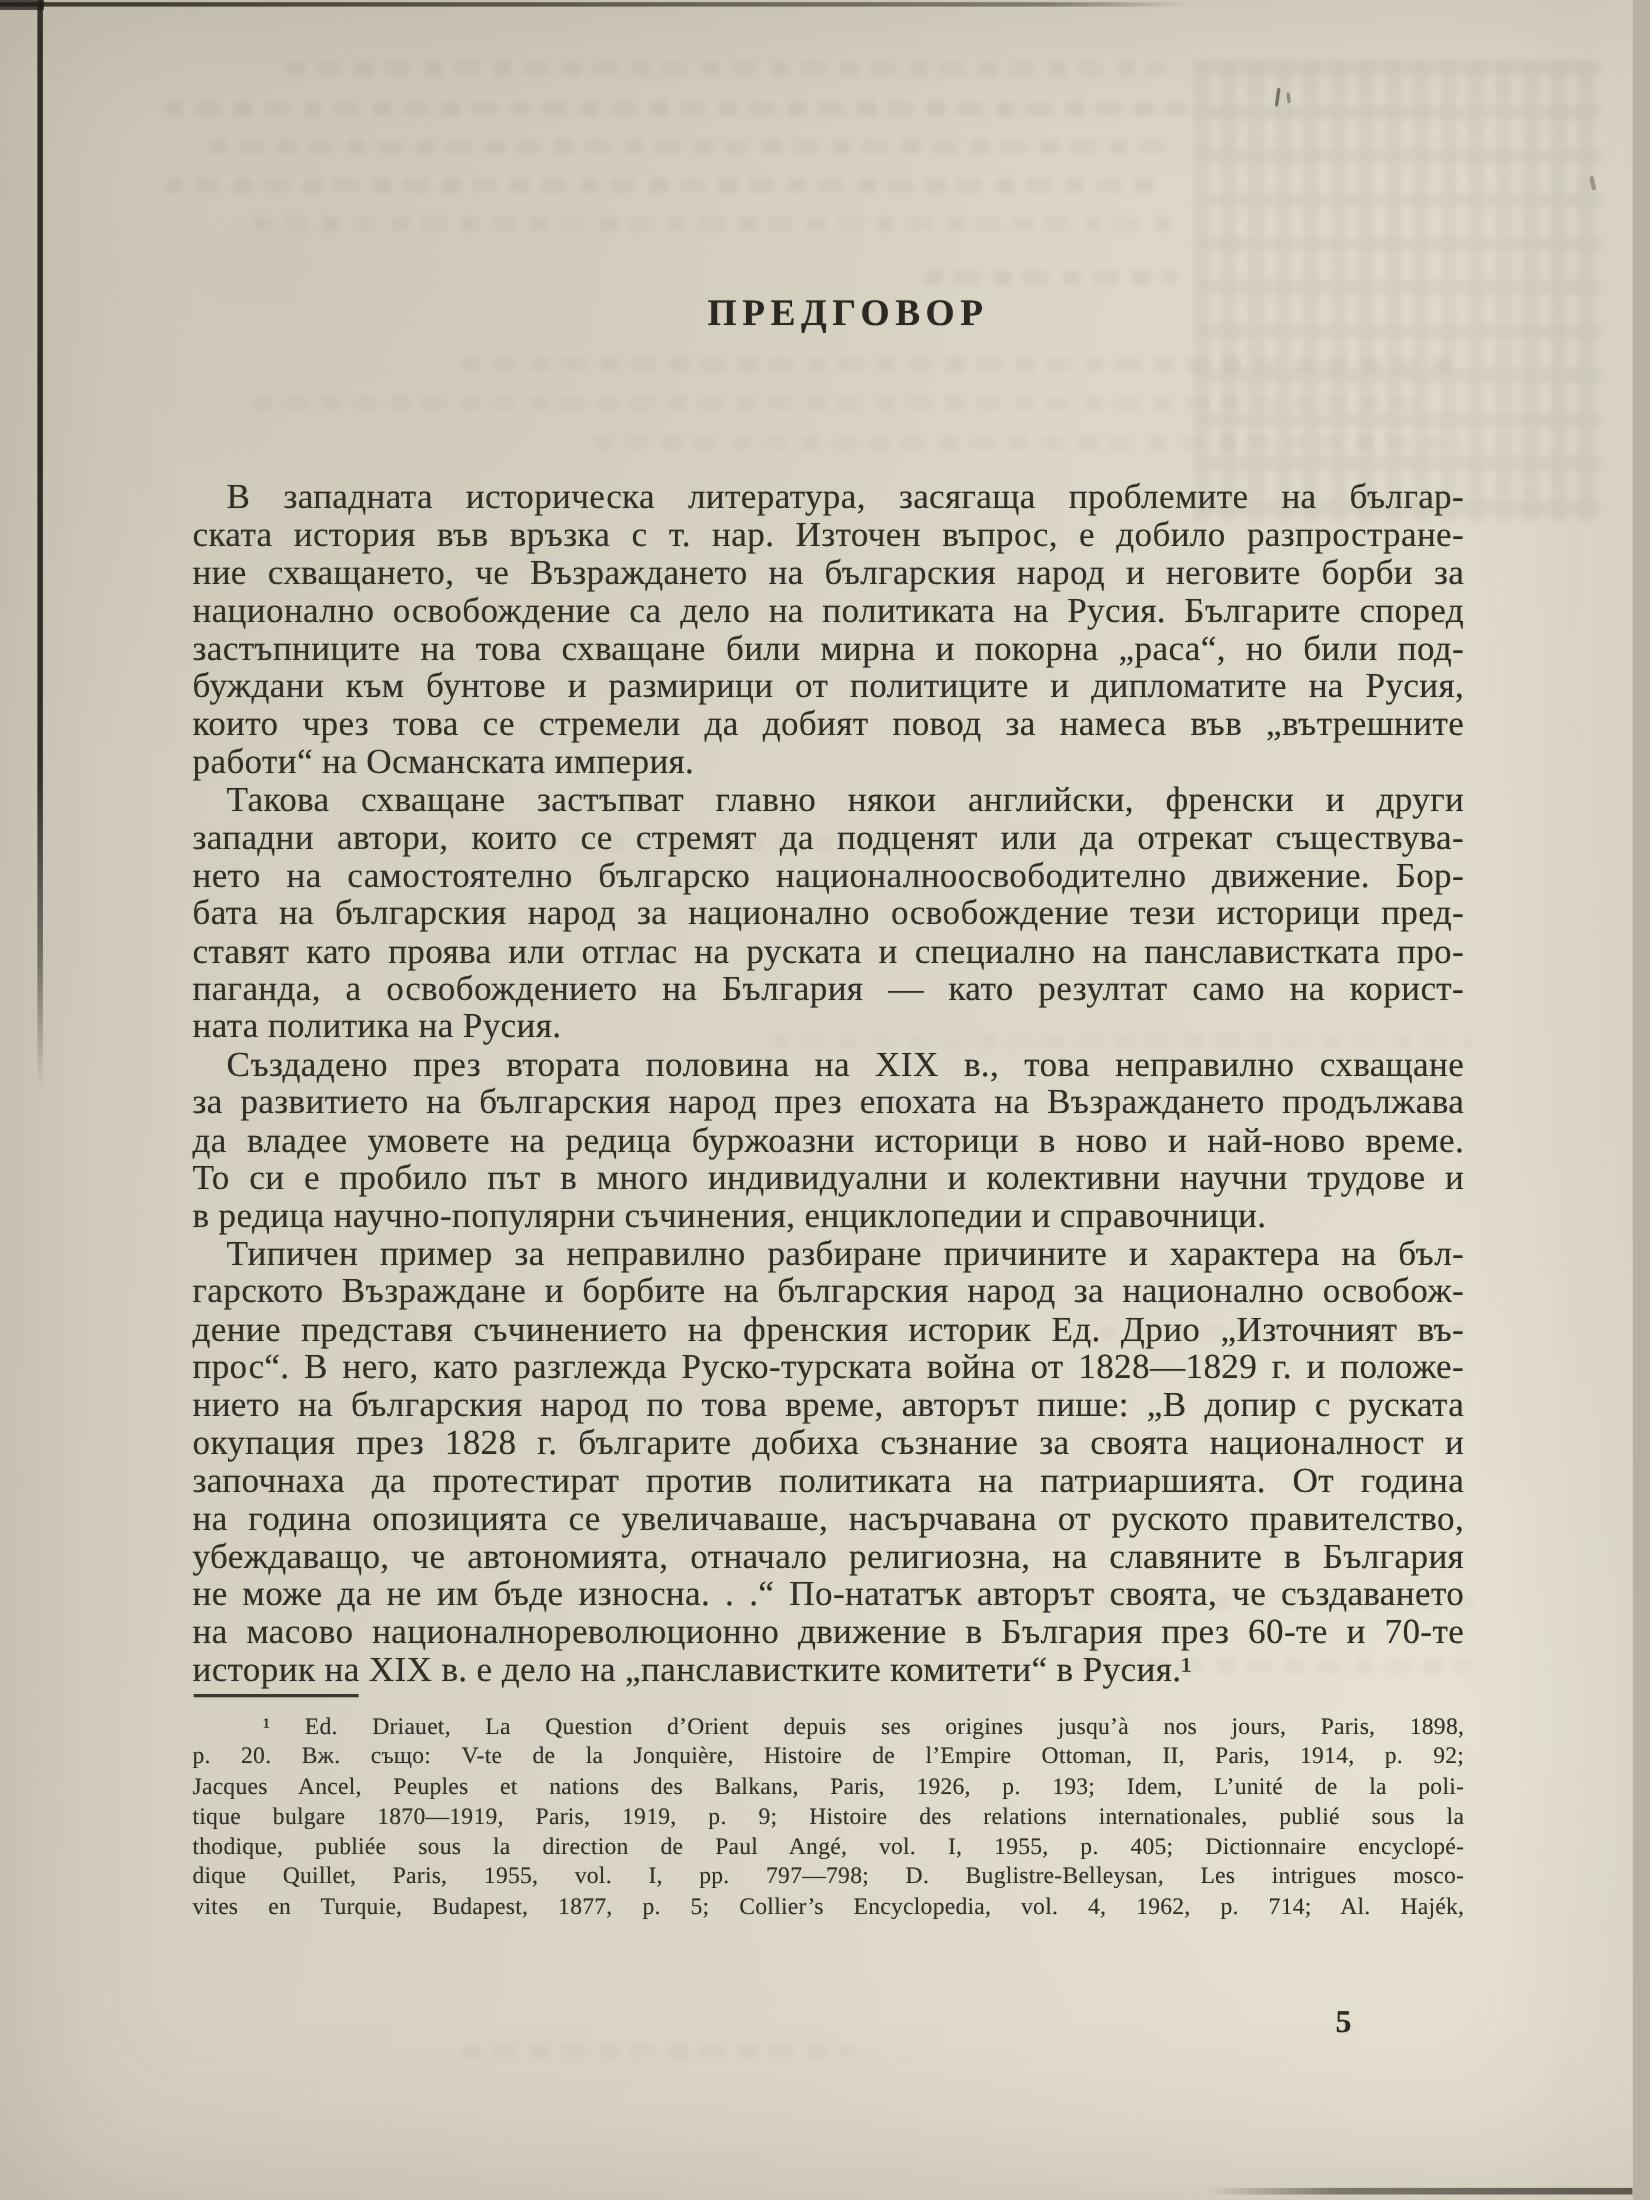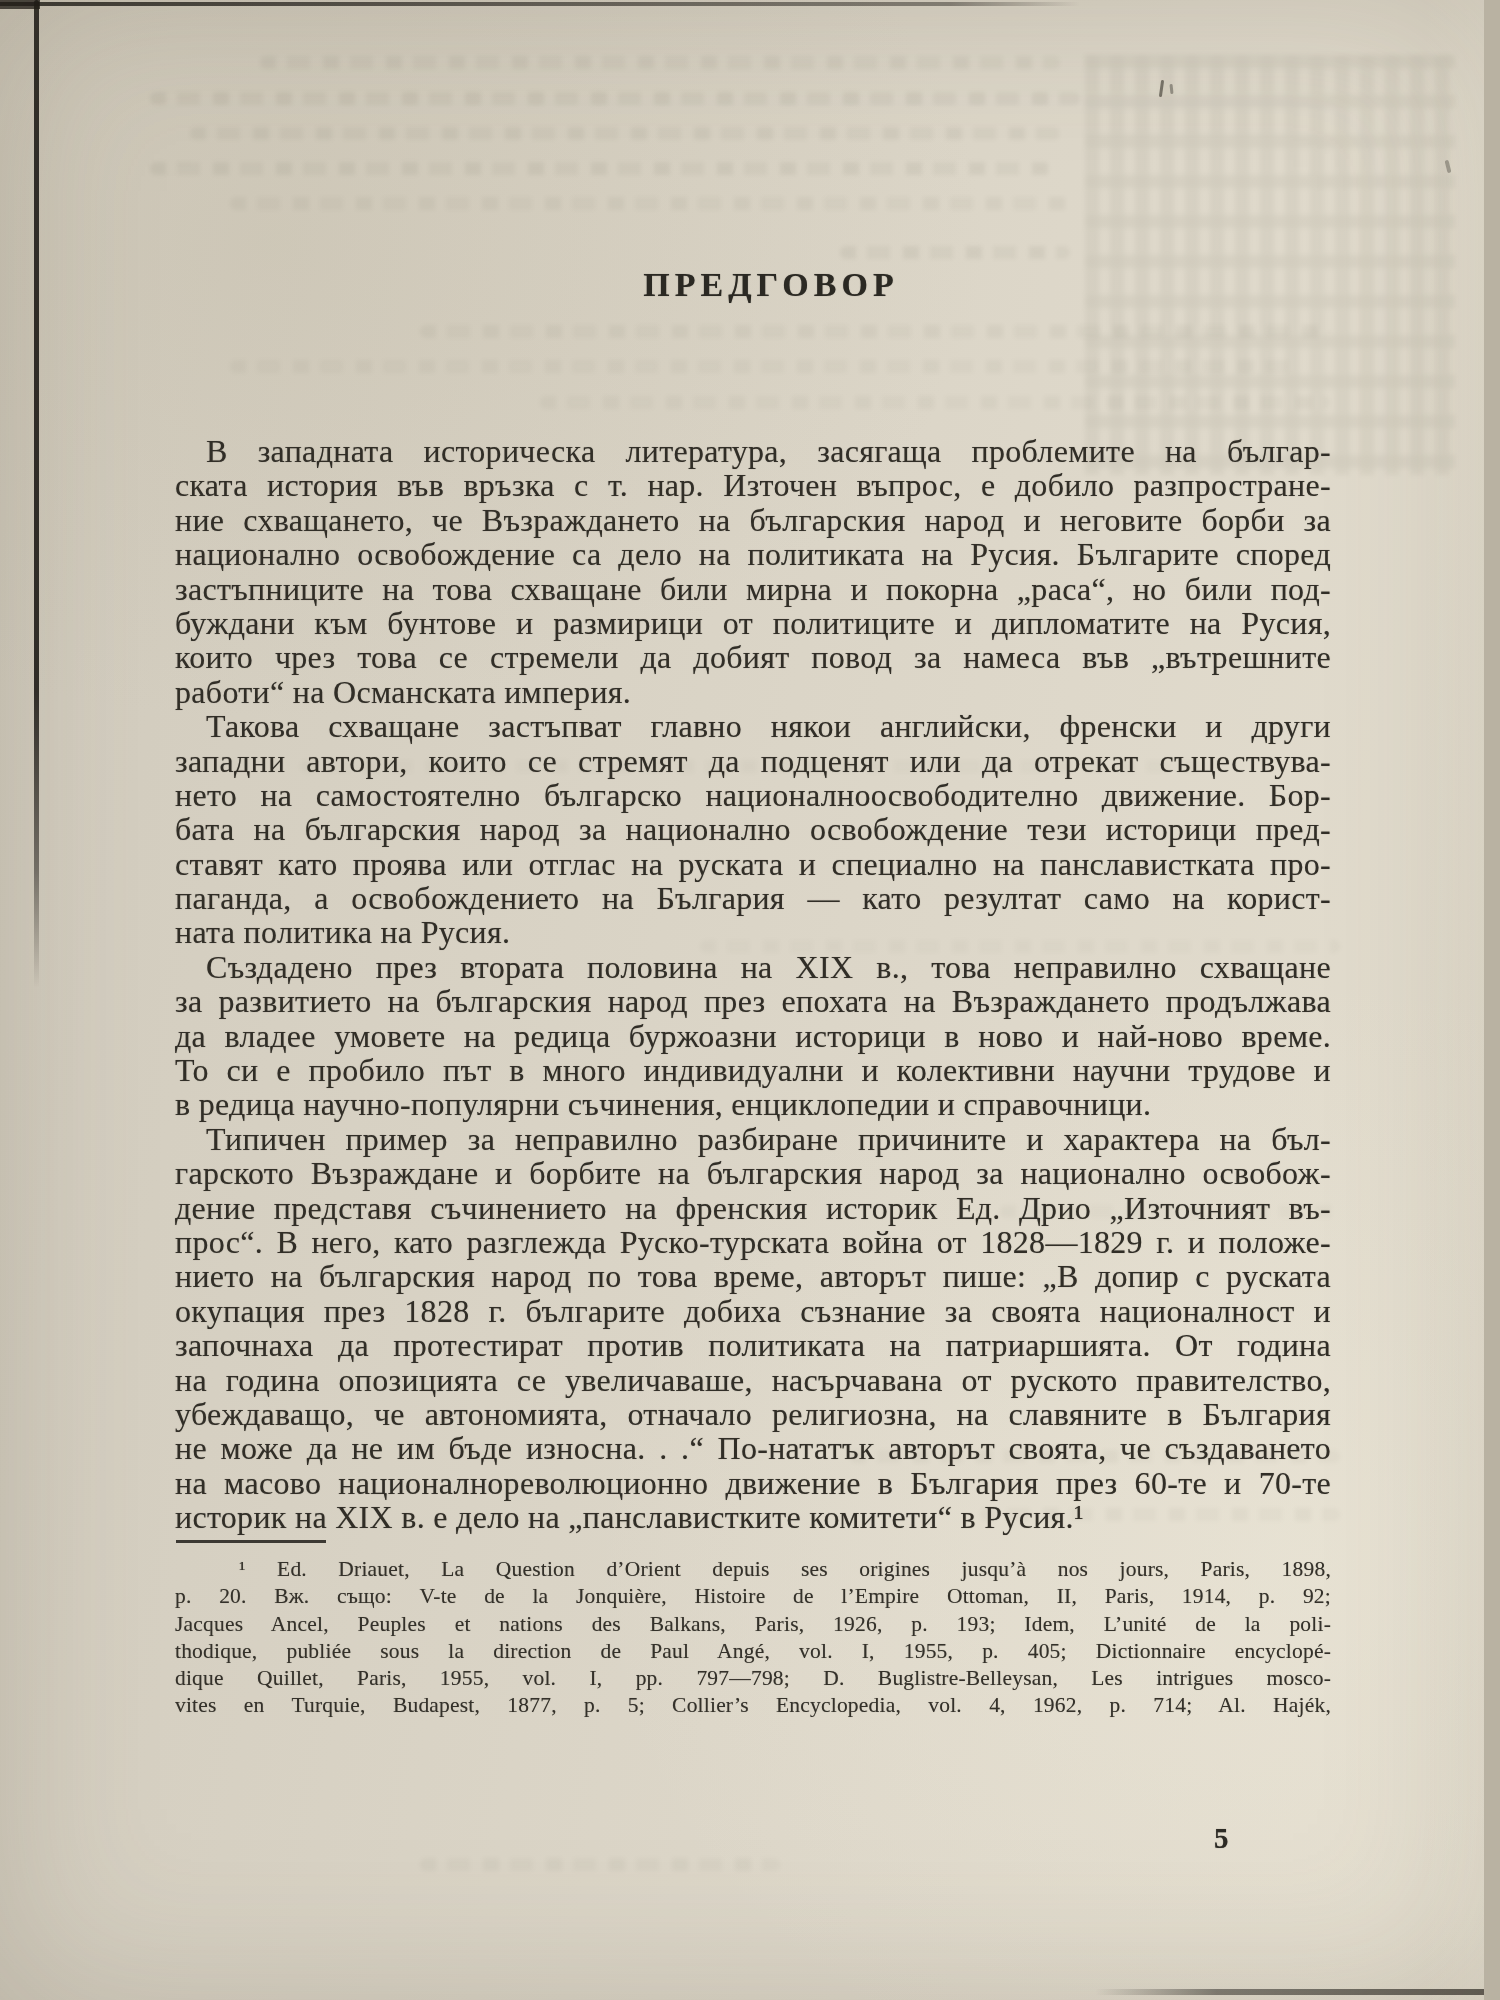--- a/index.html
+++ b/index.html
@@ -132,20 +132,21 @@
         <div class="bline end">историк на XIX в. е дело на „панславистките комитети“ в Русия.¹</div>
       </div>
     </div>
 
   <div class="footnote-rule"></div>
   <div class="footnote-text">
       <div>
         <div class="fline first">¹ Ed. Driauet, La Question d’Orient depuis ses origines jusqu’à nos jours, Paris, 1898,</div>
         <div class="fline">p. 20. Вж. също: V-te de la Jonquière, Histoire de l’Empire Ottoman, II, Paris, 1914, p. 92;</div>
         <div class="fline">Jacques Ancel, Peuples et nations des Balkans, Paris, 1926, p. 193; Idem, L’unité de la poli-</div>
+        <div class="fline">tique bulgare 1870—1919, Paris, 1919, p. 9; Histoire des relations internationales, publié sous la</div>
         <div class="fline">thodique, publiée sous la direction de Paul Angé, vol. I, 1955, p. 405; Dictionnaire encyclopé-</div>
         <div class="fline">dique Quillet, Paris, 1955, vol. I, pp. 797—798; D. Buglistre-Belleysan, Les intrigues mosco-</div>
         <div class="fline">vites en Turquie, Budapest, 1877, p. 5; Collier’s Encyclopedia, vol. 4, 1962, p. 714; Al. Hajék,</div>
       </div>
     </div>
 
   <div class="page-number">5</div>
 
   <div class="vignette"></div>
 </div>

